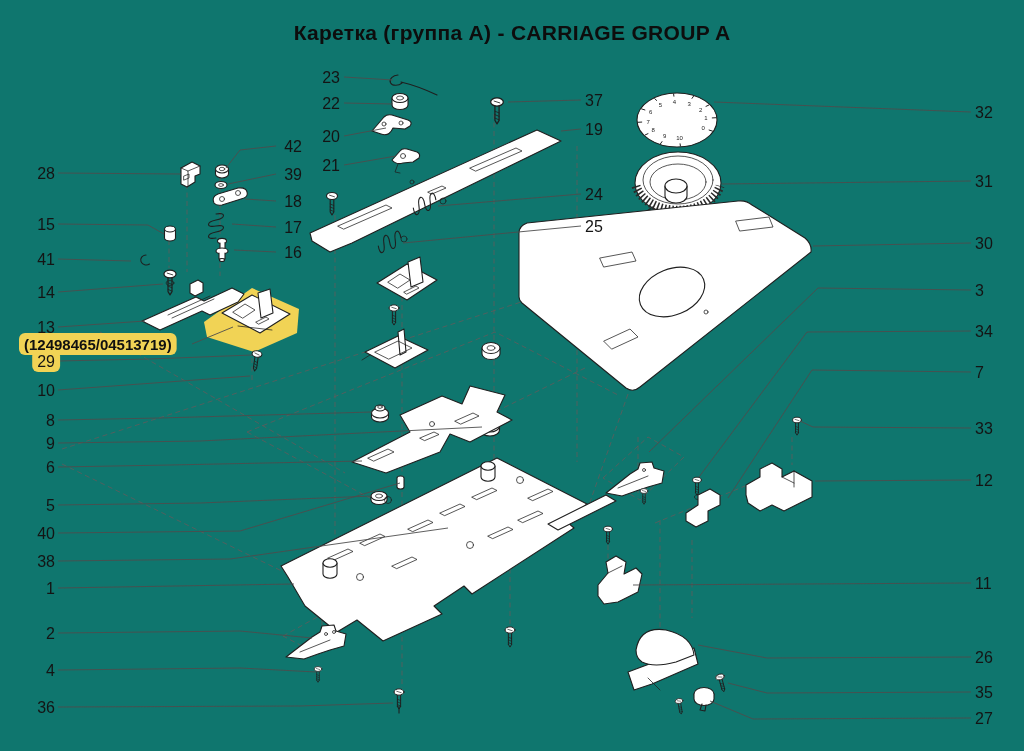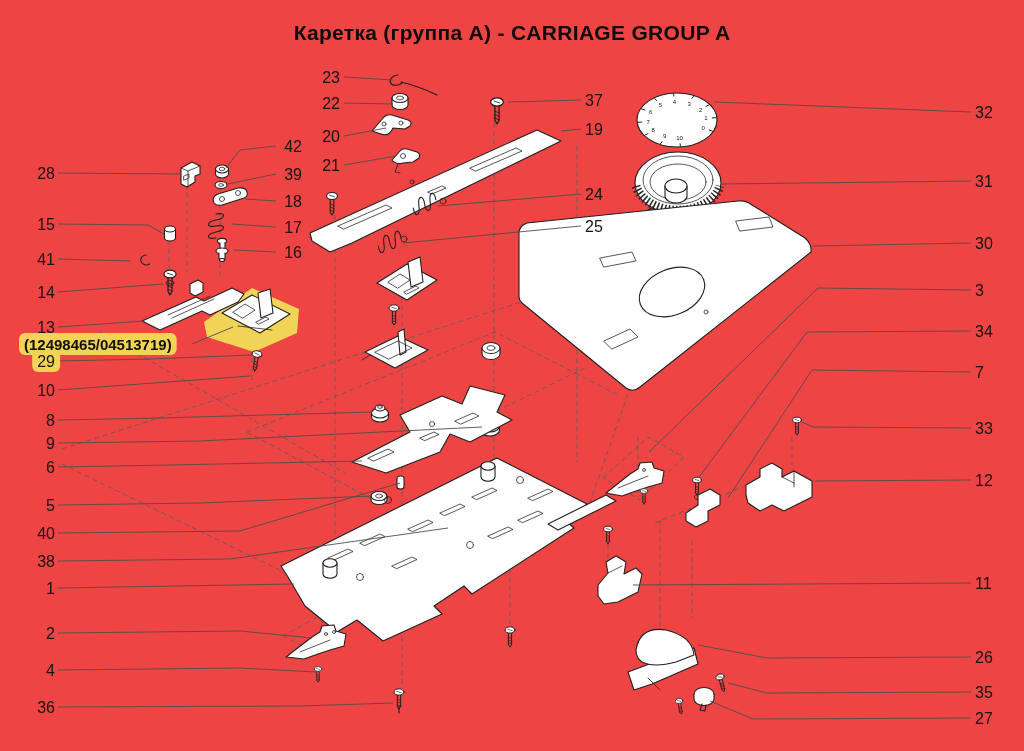--- a/index.html
+++ b/index.html
@@ -1,16 +1,16 @@
 <!DOCTYPE html>
 <html><head>
 <meta charset="utf-8">
 <style>
   html,body{margin:0;padding:0;background:#e8e8e6;}
-  .page{width:1024px;height:751px;position:relative;background:#ef4444;overflow:hidden;
+  .page{width:1024px;height:751px;position:relative;background:#0f766e;overflow:hidden;
         font-family:"Liberation Sans",sans-serif;}
   svg{position:absolute;left:0;top:0;}
   .part{fill:#ffffff;stroke:#1f1f1f;stroke-width:1.1;stroke-linejoin:round;stroke-linecap:round;}
   .nofill{fill:none;}
   .thin{stroke-width:0.75;}
   .leader{fill:none;stroke:#4d4d4d;stroke-width:0.9;}
   .dash{fill:none;stroke:#5c5c5c;stroke-width:0.85;stroke-dasharray:5 3.5;}
   .callout{font-size:16px;font-family:"Liberation Sans",sans-serif;fill:#141414;}
   .pn{font-size:15px;font-weight:bold;font-family:"Liberation Sans",sans-serif;fill:#101010;}
   .title{font-size:21px;font-weight:bold;font-family:"Liberation Sans",sans-serif;fill:#0d0d0d;letter-spacing:.3px;}

